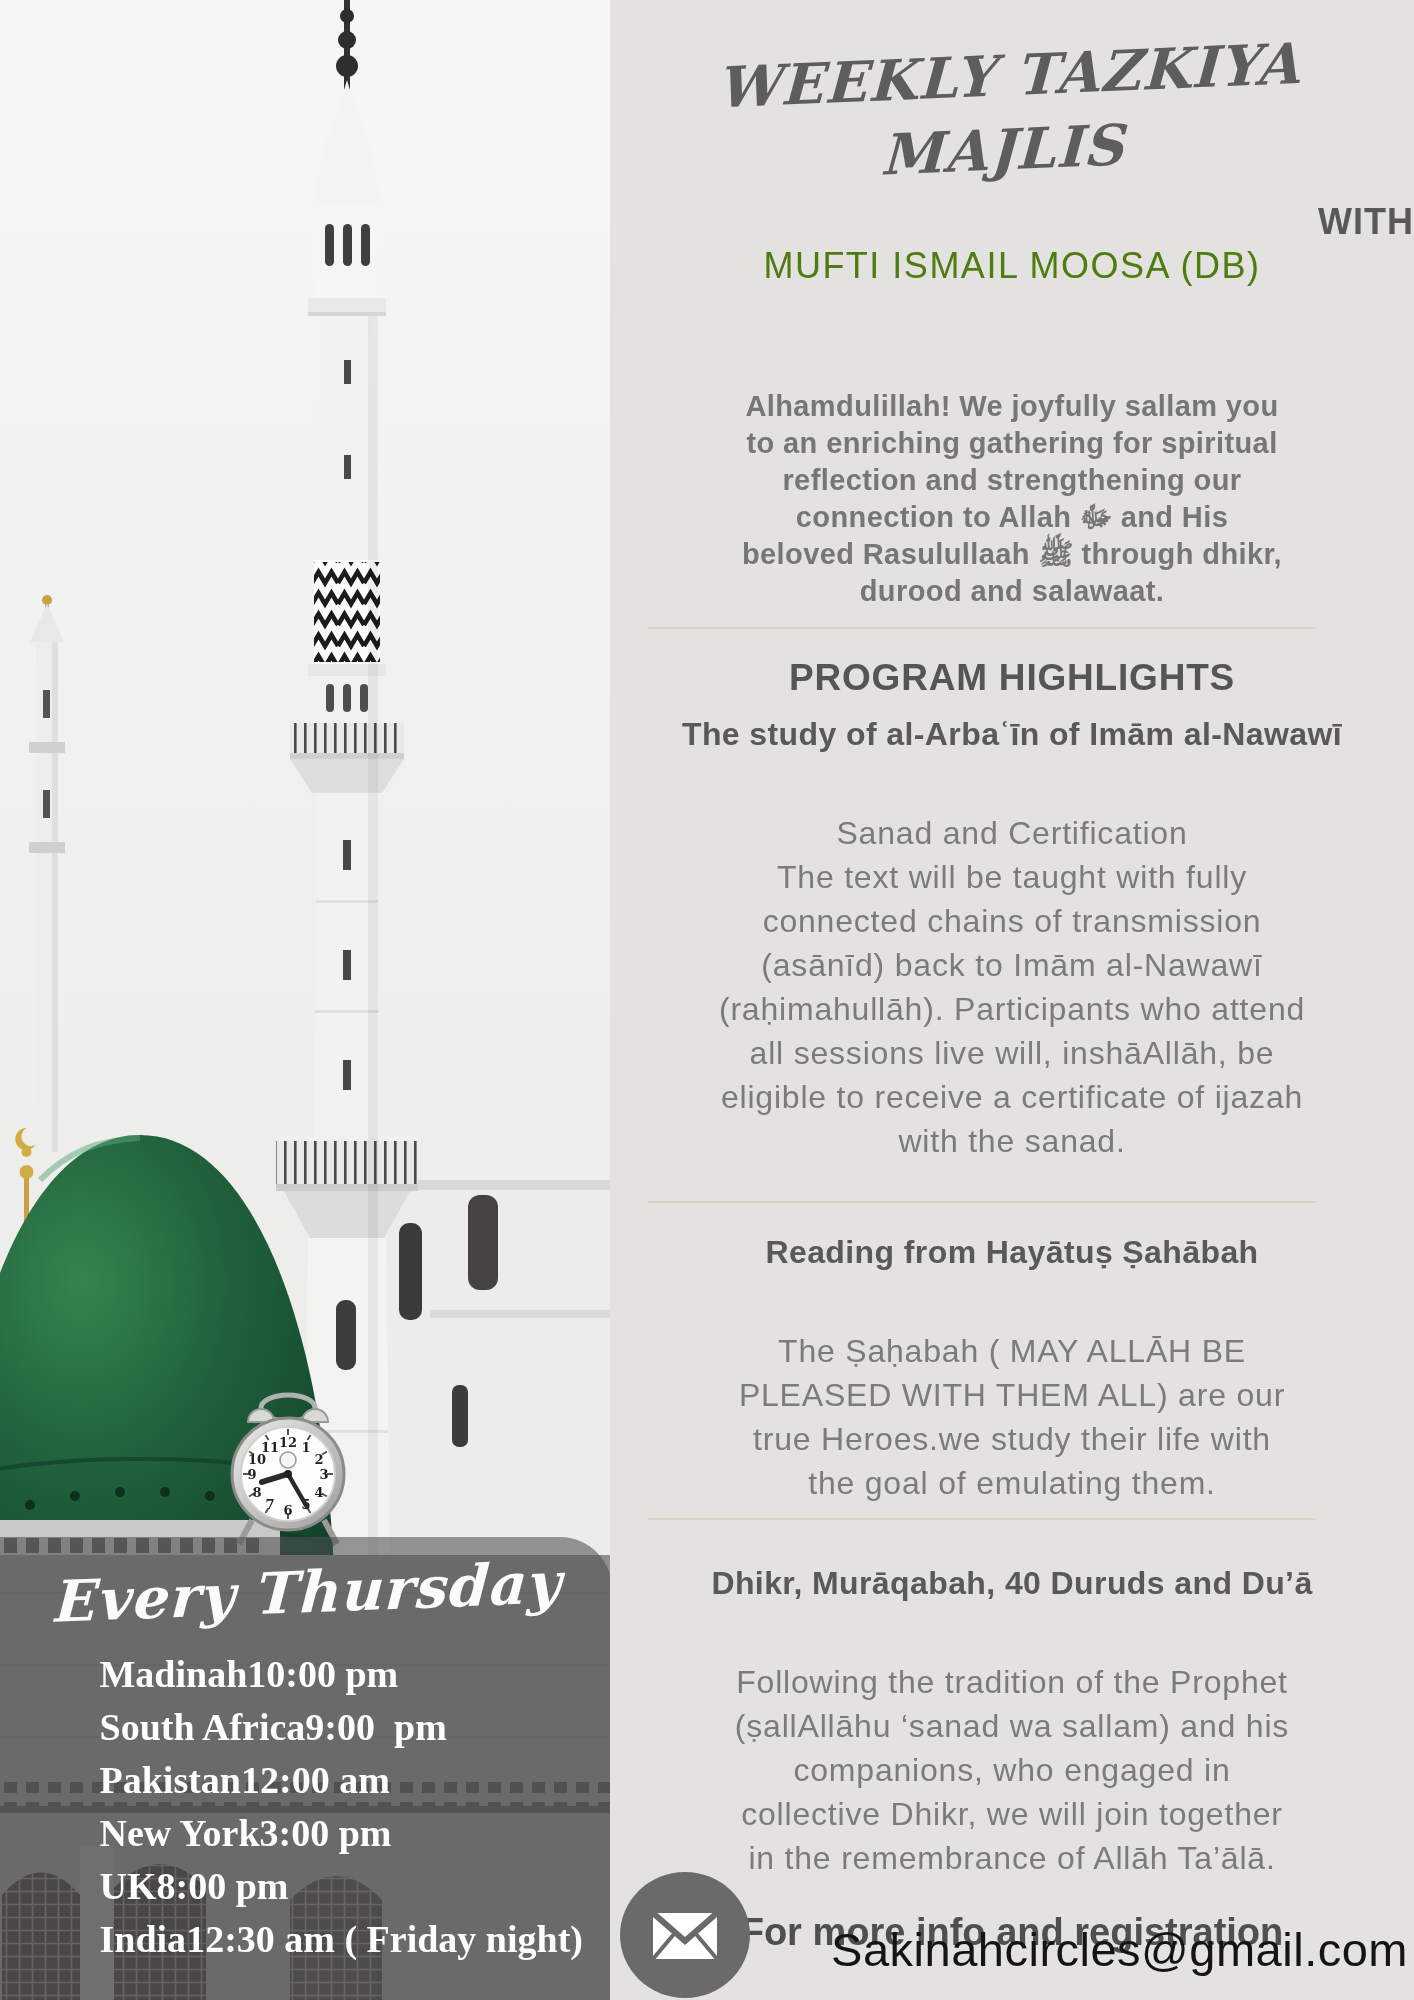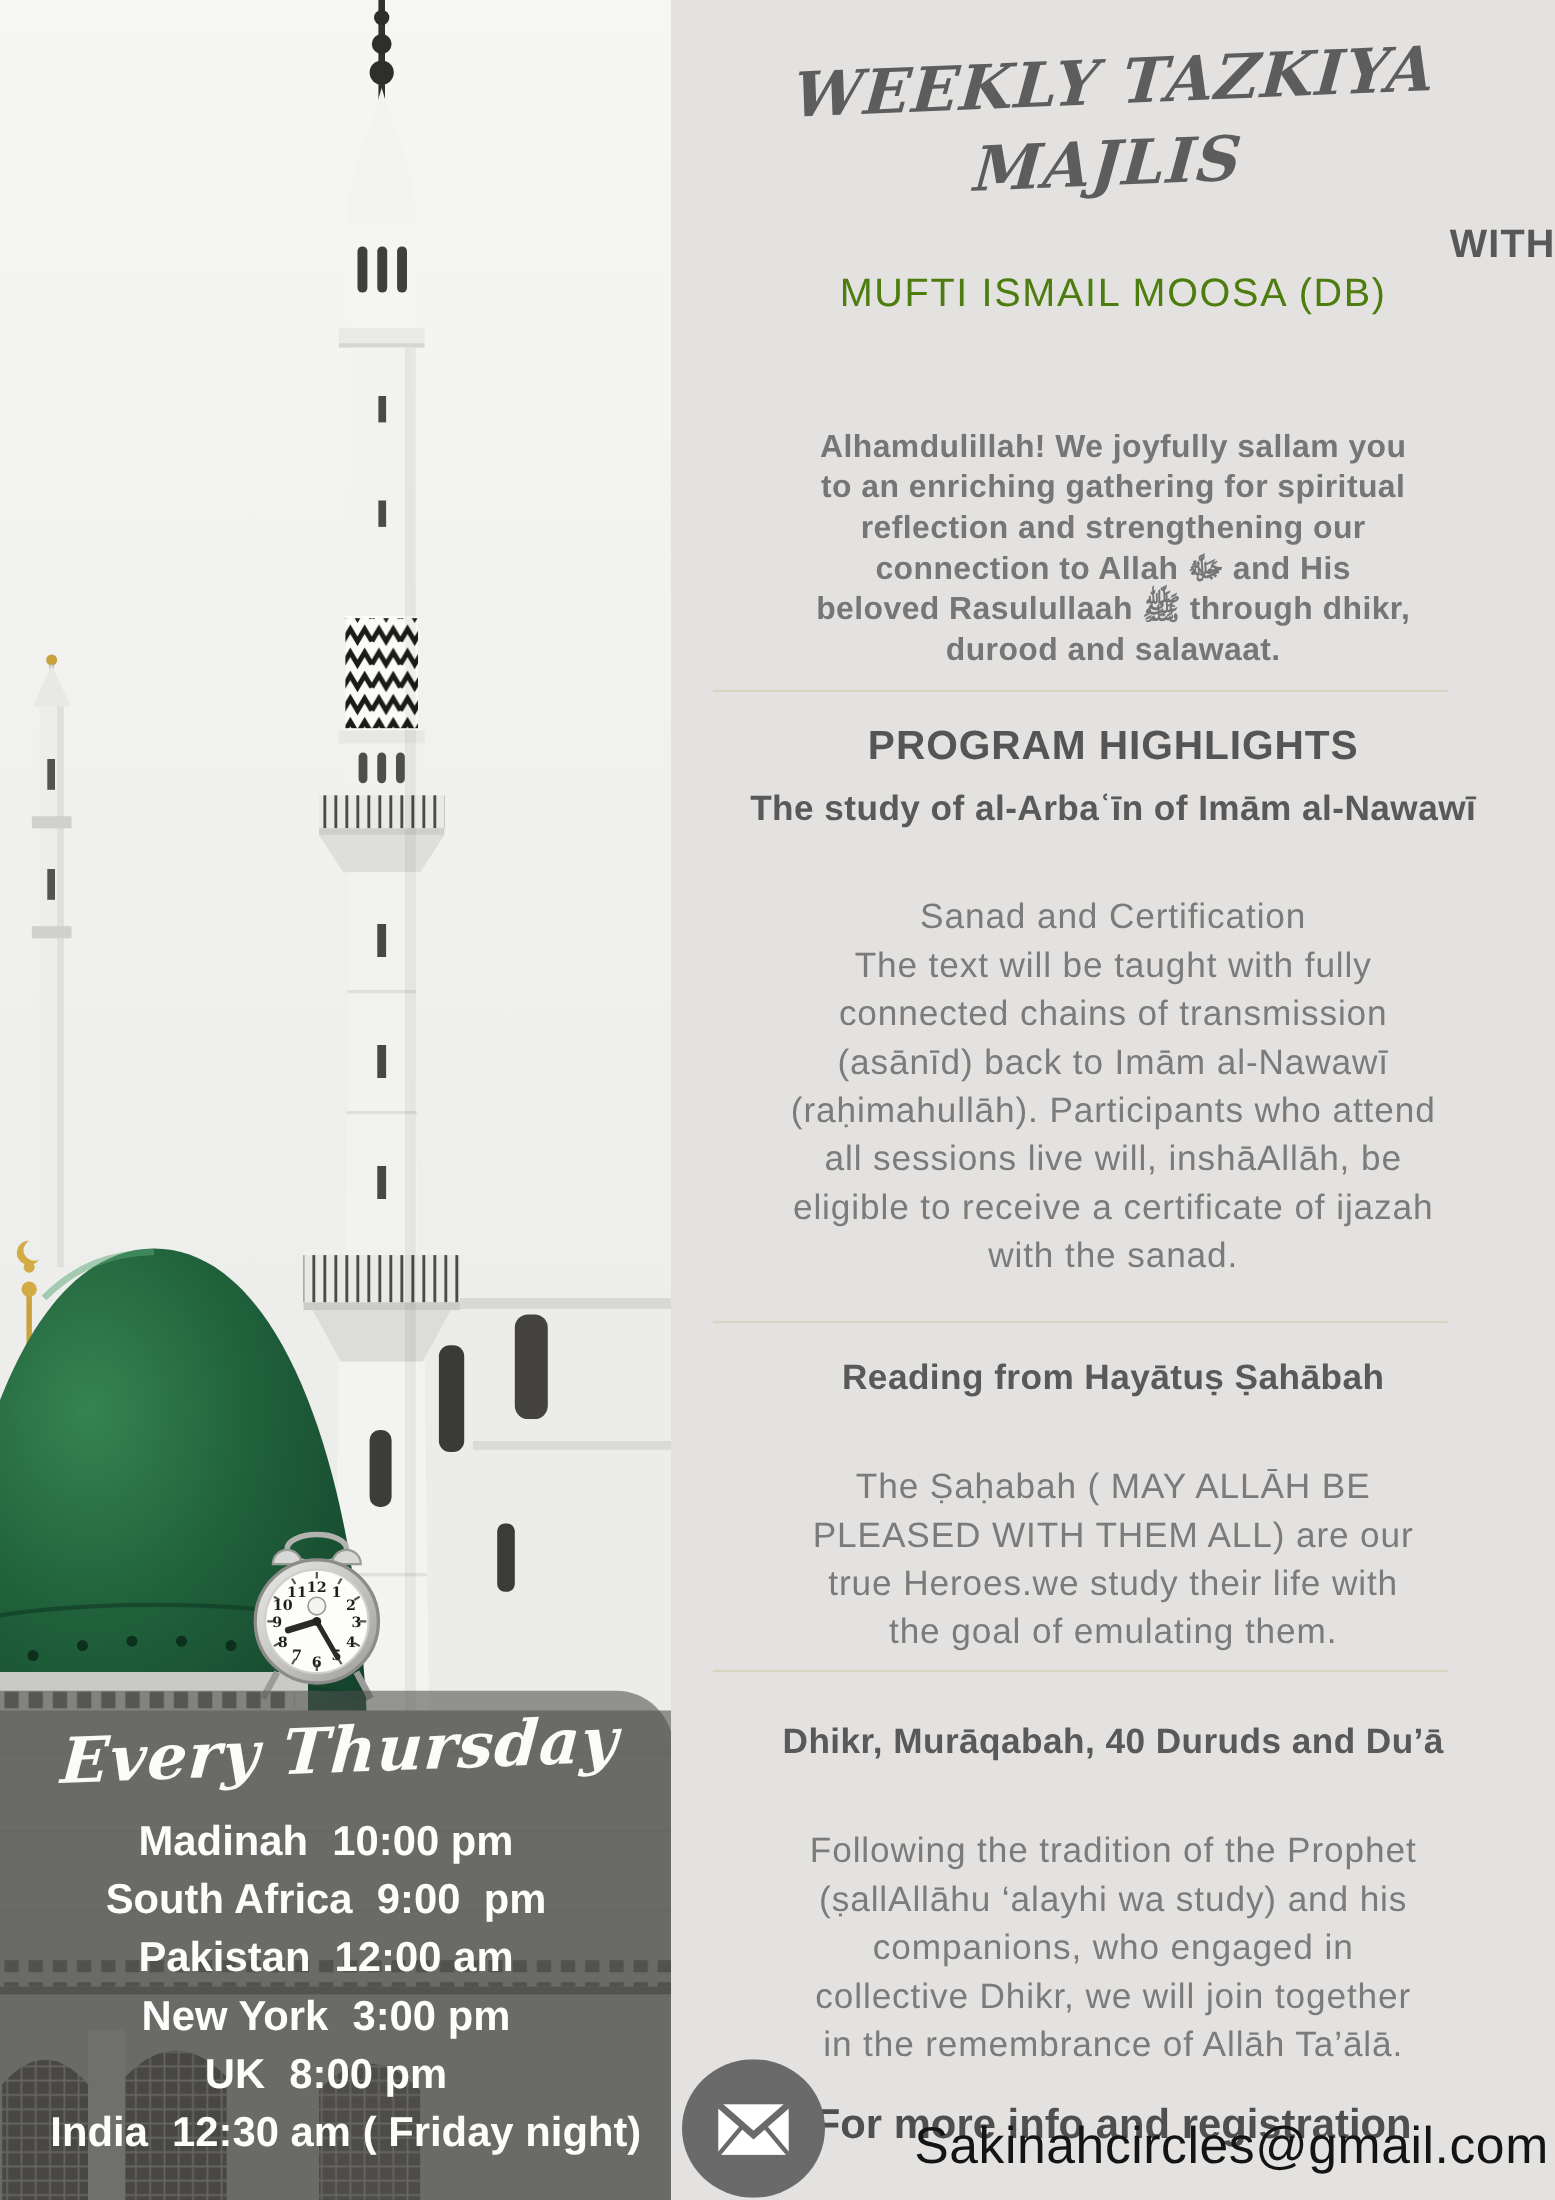--- a/index.html
+++ b/index.html
@@ -18,21 +18,21 @@
   .freq{
     position:absolute;left:24px;top:1552px;width:570px;text-align:center;
     font-family:"DejaVu Serif", serif;font-style:italic;font-weight:700;
     font-size:57px;line-height:80px;color:#fbfbfa;
     transform:rotate(-2.2deg) skewX(-6deg);letter-spacing:1px;
   }
   .times{
     position:absolute;right:63px;top:1648px;text-align:right;
     color:#fdfdfc;font-weight:700;font-size:38px;line-height:53px;
   }
-  .time-row{display:flex;justify-content:center;gap:22px;white-space:pre;}
+  .time-row{display:flex;justify-content:flex-start;white-space:pre;font-family:Liberation Serif, serif;}
   .time-row.last{margin-right:-36px;}
   .clock{position:absolute;left:222px;top:1388px;}
   
   .panel{position:absolute;left:610px;top:0;width:804px;height:2000px;text-align:center;color:#5c5c5c;}
   .p-title{
     padding-top:38px;font-family:"DejaVu Serif", serif;font-style:italic;font-weight:700;
     font-size:56px;line-height:74px;color:#5d5d5d;letter-spacing:1px;
     transform:rotate(-2.4deg) skewX(-7deg);
   }
   .with-label{margin-top:14px;font-weight:700;font-size:36px;line-height:44px;color:#585858;letter-spacing:1px;text-align:right;}
@@ -306,21 +306,21 @@
     <div class="item-title t2">Reading from Hayātuṣ Ṣahābah</div>
     <div class="item-body">The Ṣaḥabah ( MAY ALLĀH BE
 PLEASED WITH THEM ALL) are our
 true Heroes.we study their life with
 the goal of emulating them.</div>
 
     <div class="divider d3"></div>
 
     <div class="item-title t3">Dhikr, Murāqabah, 40 Duruds and Du’ā</div>
     <div class="item-body">Following the tradition of the Prophet
-(ṣallAllāhu ‘alayhi wa study) and his
+(ṣallAllāhu ‘sanad wa sallam) and his
 companions, who engaged in
 collective Dhikr, we will join together
 in the remembrance of Allāh Ta’ālā.</div>
 
     <div class="contact-heading">For more info and registration</div>
 
     <div class="email-icon-wrap">
       <svg width="130" height="126" viewBox="0 0 130 126">
         <ellipse cx="65" cy="63" rx="65" ry="63" fill="#6a6a6a"></ellipse>
         <rect x="33" y="41" width="64" height="46" fill="#ffffff"></rect>

